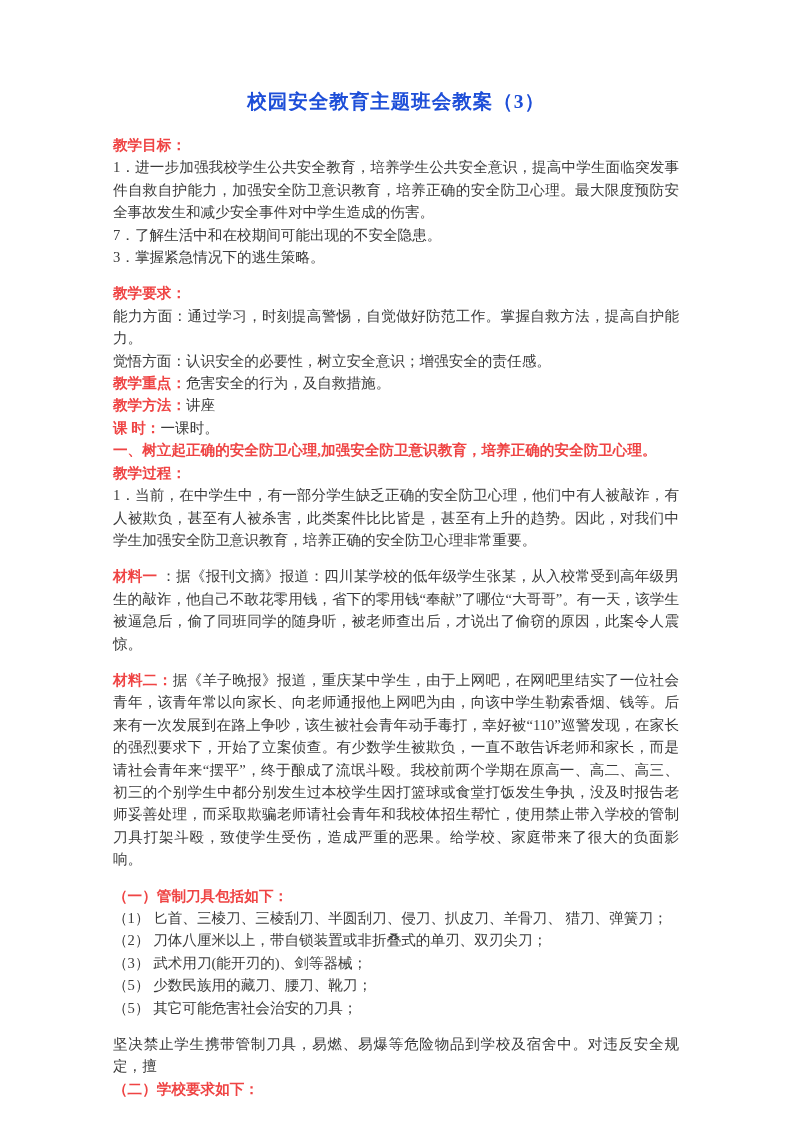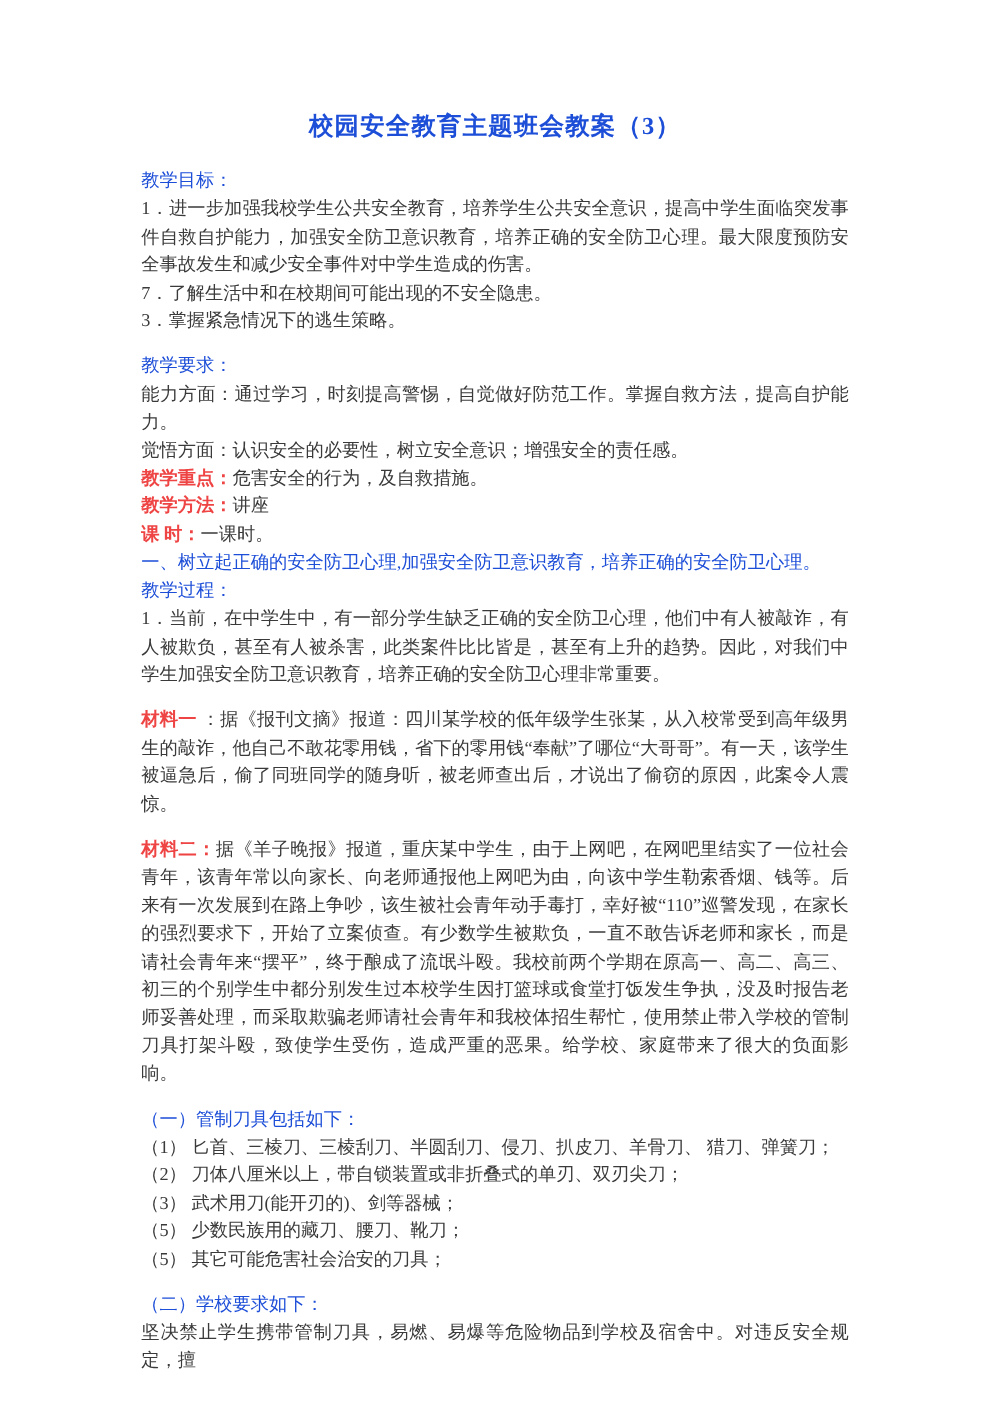--- a/index.html
+++ b/index.html
@@ -28,22 +28,22 @@
     line-height: 28px;
   }
   .para {
     margin: 0;
     font-size: 14.6px;
     line-height: 22.4px;
     text-align: justify;
     word-break: break-all;
   }
   .heading {
-    font-weight: normal;
-    color: #1d4ed8;
+    font-weight: bold;
+    color: #ef4444;
   }
   .para b {
     font-weight: bold;
     color: #ef4444;
   }
   .spacer {
     height: 14px;
   }
 </style>
 </head>
@@ -71,16 +71,16 @@
       <div class="spacer"></div>
       <p class="para"><b>材料二：</b><span>据《羊子晚报》报道，重庆某中学生，由于上网吧，在网吧里结实了一位社会青年，该青年常以向家长、向老师通报他上网吧为由，向该中学生勒索香烟、钱等。后来有一次发展到在路上争吵，该生被社会青年动手毒打，幸好被“110”巡警发现，在家长的强烈要求下，开始了立案侦查。有少数学生被欺负，一直不敢告诉老师和家长，而是请社会青年来“摆平”，终于酿成了流氓斗殴。我校前两个学期在原高一、高二、高三、初三的个别学生中都分别发生过本校学生因打篮球或食堂打饭发生争执，没及时报告老师妥善处理，而采取欺骗老师请社会青年和我校体招生帮忙，使用禁止带入学校的管制刀具打架斗殴，致使学生受伤，造成严重的恶果。给学校、家庭带来了很大的负面影响。</span></p>
       <div class="spacer"></div>
       <p class="para heading"><span>（一）管制刀具包括如下：</span></p>
       <p class="para"><span>（1） 匕首、三棱刀、三棱刮刀、半圆刮刀、侵刀、扒皮刀、羊骨刀、 猎刀、弹簧刀；</span></p>
       <p class="para"><span>（2） 刀体八厘米以上，带自锁装置或非折叠式的单刃、双刃尖刀；</span></p>
       <p class="para"><span>（3） 武术用刀(能开刃的)、剑等器械；</span></p>
       <p class="para"><span>（5） 少数民族用的藏刀、腰刀、靴刀；</span></p>
       <p class="para"><span>（5） 其它可能危害社会治安的刀具；</span></p>
       <div class="spacer"></div>
+      <p class="para"><span>坚决禁止学生携带管制刀具，易燃、易爆等危险物品到学校及宿舍中。对违反安全规定，擅</span></p>
       <p class="para heading"><span>（二）学校要求如下：</span></p>
-      <p class="para"><span>坚决禁止学生携带管制刀具，易燃、易爆等危险物品到学校及宿舍中。对违反安全规定，擅</span></p>
     </div>
 </div>
 
 </body></html>

